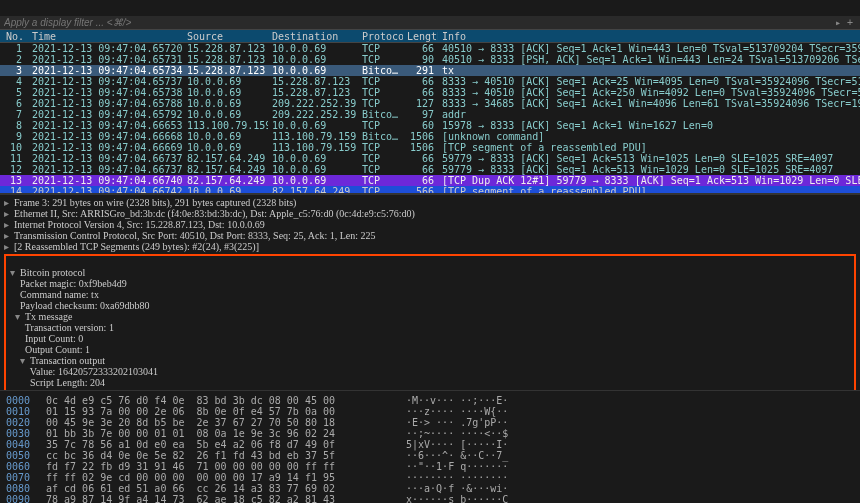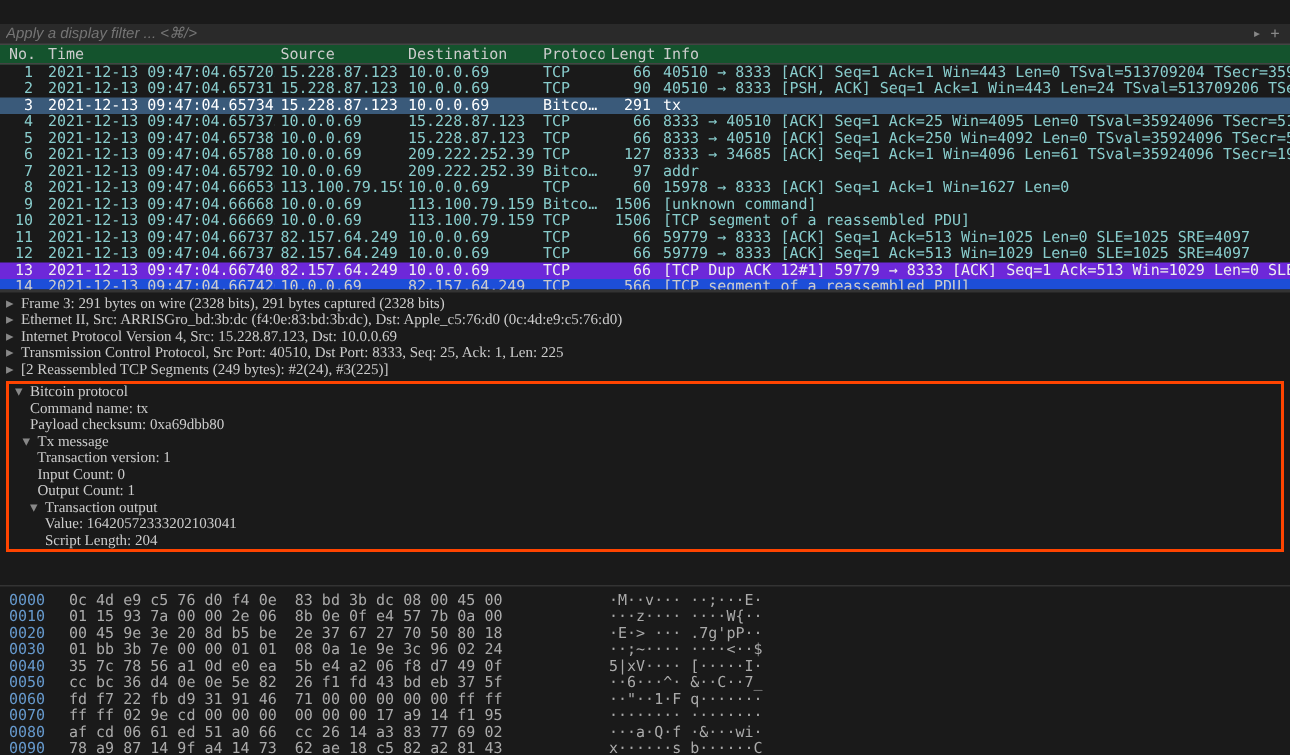--- a/index.html
+++ b/index.html
@@ -26,21 +26,21 @@
   background: transparent;
   border: none;
   color: #888;
   font-size: 10px;
   font-style: italic;
 }
 .filter-btn { width: 12px; color: #888; cursor: pointer; display: flex; align-items: center; justify-content: center; }
 .packet-table { width: 100%; }
 .packet-header {
   display: flex;
-  background: #14532d;
+  background: #0c4a6e;
   border-bottom: 1px solid #444;
   font-weight: normal;
   color: #ccc;
   height: 13px;
   align-items: center;
 }
 .packet-header .col, .packet-row .col {
   padding: 0 4px;
   white-space: nowrap;
   overflow: hidden;
@@ -66,21 +66,21 @@
 .details-pane {
   height: 195px;
   overflow: hidden;
   padding: 2px 4px;
   line-height: 11px;
 }
 .details-pane .dline { white-space: pre; color: #ccc; font-family: Liberation Serif, serif; }
 .details-pane .expand { color: #888; display: inline-block; width: 10px; }
 .highlight-box {
   border: 2px solid #ff4400;
-  padding: 0 4px;
+  padding: 11px 4px;
   margin-top: 2px;
 }
 .hex-pane {
   padding: 4px 6px;
   line-height: 11px;
   border-top: 1px solid #333;
 }
 .hex-row { display: flex; white-space: pre; color: #aaa; }
 .hex-offset { color: #6699cc; width: 40px; }
 .hex-bytes { width: 360px; }
@@ -239,20 +239,21 @@
 <div class="divider"></div>
 
 <div class="details-pane">
   <div class="dline"><span class="expand">▸</span><span>Frame 3: 291 bytes on wire (2328 bits), 291 bytes captured (2328 bits)</span></div>
   <div class="dline"><span class="expand">▸</span><span>Ethernet II, Src: ARRISGro_bd:3b:dc (f4:0e:83:bd:3b:dc), Dst: Apple_c5:76:d0 (0c:4d:e9:c5:76:d0)</span></div>
   <div class="dline"><span class="expand">▸</span><span>Internet Protocol Version 4, Src: 15.228.87.123, Dst: 10.0.0.69</span></div>
   <div class="dline"><span class="expand">▸</span><span>Transmission Control Protocol, Src Port: 40510, Dst Port: 8333, Seq: 25, Ack: 1, Len: 225</span></div>
   <div class="dline"><span class="expand">▸</span><span>[2 Reassembled TCP Segments (249 bytes): #2(24), #3(225)]</span></div>
   <div class="highlight-box">
     <div class="dline"><span class="expand">▾</span><span>Bitcoin protocol</span></div>
+    <div class="dline">    <span>Packet magic: 0xf9beb4d9</span></div>
     <div class="dline">    <span>Command name: tx</span></div>
     <div class="dline">    <span>Payload checksum: 0xa69dbb80</span></div>
     <div class="dline">  <span class="expand">▾</span><span>Tx message</span></div>
     <div class="dline">      <span>Transaction version: 1</span></div>
     <div class="dline">      <span>Input Count: 0</span></div>
     <div class="dline">      <span>Output Count: 1</span></div>
     <div class="dline">    <span class="expand">▾</span><span>Transaction output</span></div>
     <div class="dline">        <span>Value: 16420572333202103041</span></div>
     <div class="dline">        <span>Script Length: 204</span></div>
 

